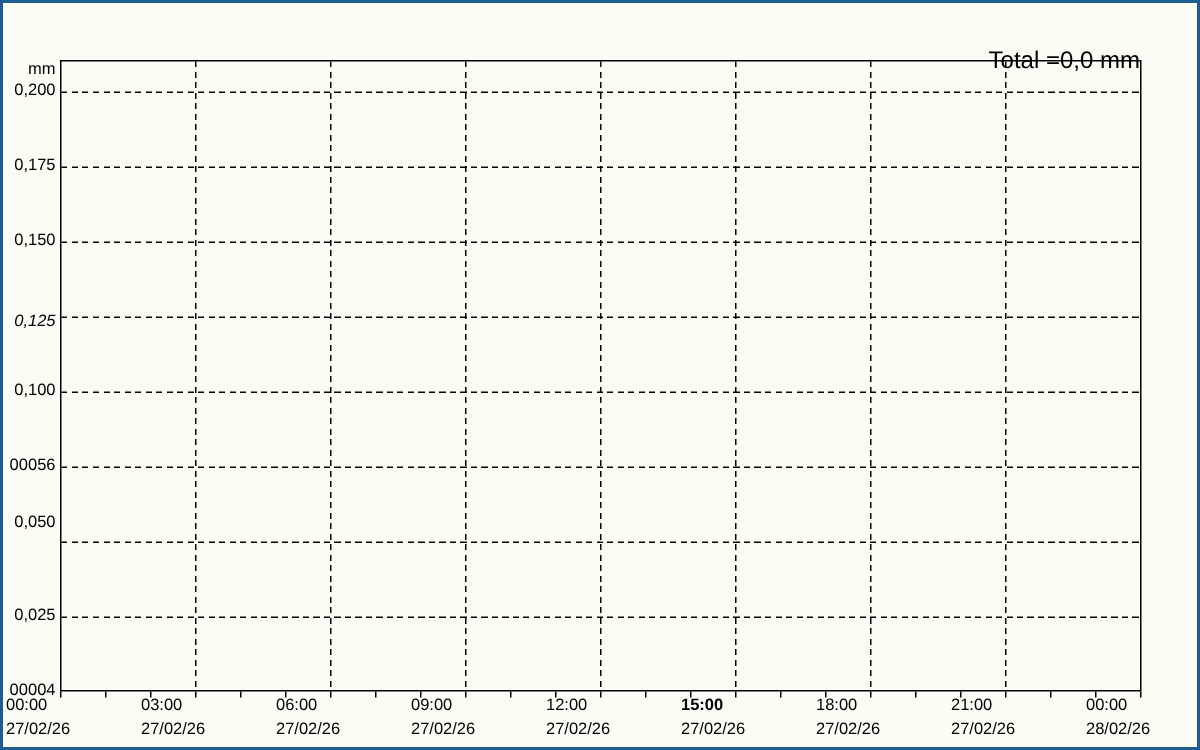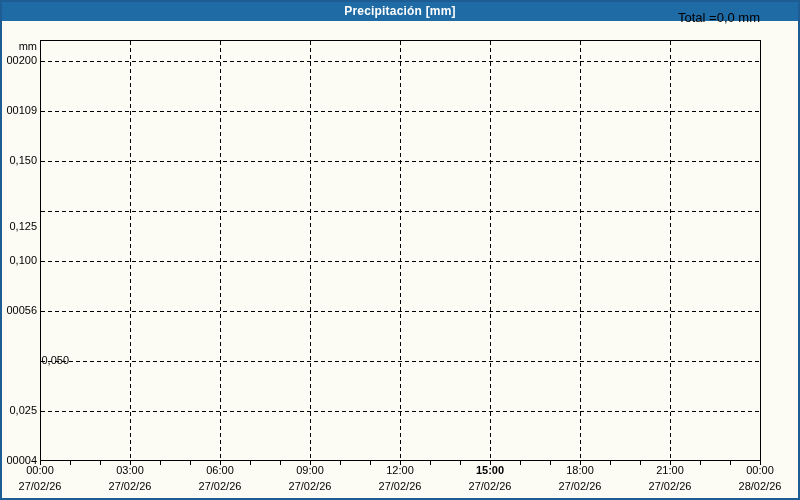--- a/index.html
+++ b/index.html
@@ -25,23 +25,23 @@
     justify-content: center;
   }
   #titlebar .title-text {
     color: var(--title-text, #ffffff);
     font-size: 12px;
     font-weight: bold;
     letter-spacing: 0.2px;
   }
   #total-annotation {
     position: absolute;
-    top: 10px;
+    top: 32px;
     right: 40px;
-    font-size: 13px;
+    font-size: 16px;
     color: var(--label-text, #000000);
   }
   #plot {
     position: absolute;
     left: 40px;
     top: 40px;
     width: 721px;
     height: 421px;
     box-sizing: border-box;
     border: 1px solid var(--plot-border, #000000);
@@ -80,21 +80,20 @@
     width: 37px;
     text-align: right;
     font-size: 11px;
     line-height: 13px;
     color: var(--label-text, #000000);
     white-space: nowrap;
   }
   .xtime, .xdate {
     position: absolute;
     width: 72px;
-    text-align: center;
     font-size: 11px;
     line-height: 14px;
     color: var(--label-text, #000000);
     white-space: nowrap;
   }
   #tick-strip {
     position: absolute;
     left: 40px;
     top: 461px;
     width: 722px;
@@ -112,23 +111,20 @@
     inset: 0;
     border: 2px solid var(--frame-border, #1e5c94);
     pointer-events: none;
   }
 </style>
 </head>
 <body>
 
 <div id="canvas">
 
-  <div id="titlebar">
-    <span class="title-text">Precipitación [mm]</span>
-  </div>
 
   <div id="total-annotation">Total =0,0 mm</div>
 
   <div id="unit-label">mm</div>
 
   <div id="plot">
       <div class="hgrid" style="top: 20px;"></div>
       <div class="hgrid" style="top: 70px;"></div>
       <div class="hgrid" style="top: 120px;"></div>
       <div class="hgrid" style="top: 170px;"></div>
@@ -139,27 +135,27 @@
       <div class="vgrid" style="left: 89px;"></div>
       <div class="vgrid" style="left: 179px;"></div>
       <div class="vgrid" style="left: 269px;"></div>
       <div class="vgrid" style="left: 359px;"></div>
       <div class="vgrid" style="left: 449px;"></div>
       <div class="vgrid" style="left: 539px;"></div>
       <div class="vgrid" style="left: 629px;"></div>
     </div>
 
   <div id="y-labels">
-      <div class="ylabel" style="top: 54px;">00200</div>
-      <div class="ylabel" style="top: 104px;">00109</div>
+      <div class="ylabel" style="top: 54px;">0,200</div>
+      <div class="ylabel" style="top: 104px;">0,175</div>
       <div class="ylabel" style="top: 154px; text-align: right;">0,150</div>
-      <div class="ylabel" style="top: 220px;">0,125</div>
+      <div class="ylabel" style="top: 208px; font-style: italic;">0,125</div>
       <div class="ylabel" style="top: 254px;">0,100</div>
       <div class="ylabel" style="top: 304px;">00056</div>
-      <div class="ylabel" style="top: 354px; margin-left: 32px;">0,050</div>
+      <div class="ylabel" style="top: 342px;">0,050</div>
       <div class="ylabel" style="top: 404px;">0,025</div>
       <div class="ylabel" style="top: 454px;">00004</div>
     </div>
   <div id="x-labels">
       <div class="xtime" style="left: 4px; top: 463px;">00:00</div>
       <div class="xdate" style="left: 4px; top: 479px;">27/02/26</div>
       <div class="xtime" style="left: 94px; top: 463px;">03:00</div>
       <div class="xdate" style="left: 94px; top: 479px;">27/02/26</div>
       <div class="xtime" style="left: 184px; top: 463px;">06:00</div>
       <div class="xdate" style="left: 184px; top: 479px;">27/02/26</div>

